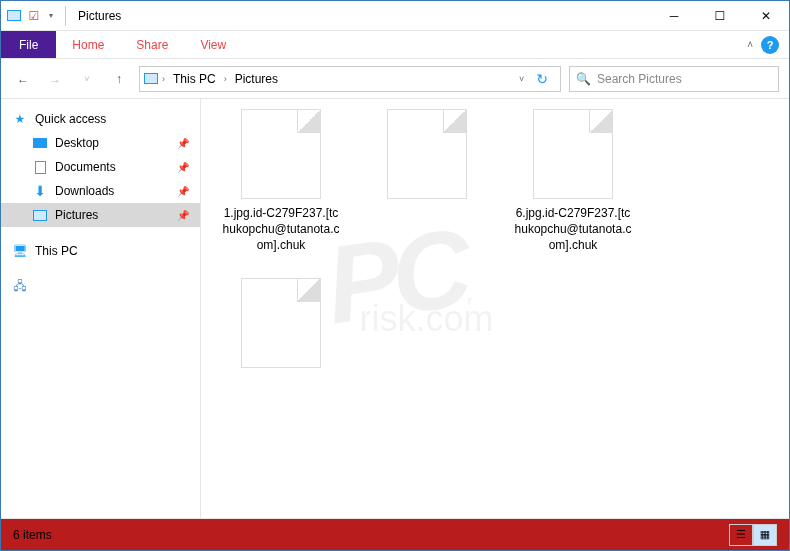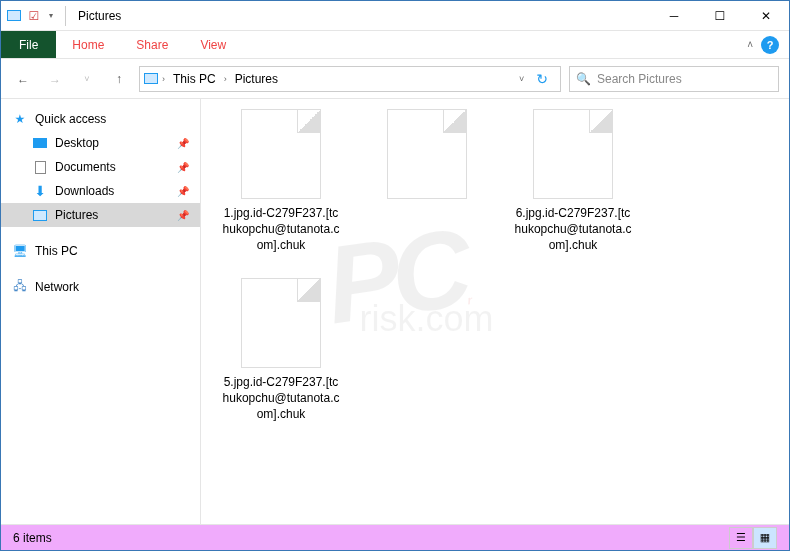--- a/index.html
+++ b/index.html
@@ -6,21 +6,21 @@
 body{background:#fff;width:790px;height:551px;border:1px solid #3977b5;position:relative;overflow:hidden}
 .titlebar{height:30px;display:flex;align-items:center;border-bottom:1px solid #e5e5e5}
 .tb-left{display:flex;align-items:center;padding:0 4px;gap:2px}
 .tb-icon{width:18px;height:18px;display:flex;align-items:center;justify-content:center}
 .qat-dd{width:12px;color:#666;font-size:8px;padding:0 4px}
 .tb-sep{width:1px;height:20px;background:#ccc;margin:0 6px}
 .tb-title{padding-left:4px;color:#000}
 .tb-ctrl{margin-left:auto;display:flex}
 .tb-btn{width:46px;height:30px;display:flex;align-items:center;justify-content:center;color:#000}
 .ribbon-tabs{height:28px;display:flex;align-items:stretch;border-bottom:1px solid #e5e5e5}
-.file-tab{background:#14532d;color:#fff;padding:4px 18px;display:flex;align-items:center}
+.file-tab{background:#4c1d95;color:#fff;padding:4px 18px;display:flex;align-items:center}
 .rt{padding:0 16px;display:flex;align-items:center;color:#ef4444}
 .rt-help{margin-left:auto;display:flex;align-items:center;gap:8px;padding-right:10px}
 .help-q{width:18px;height:18px;border-radius:50%;background:#1e9bf0;color:#fff;display:flex;align-items:center;justify-content:center;font-size:11px;font-weight:bold}
 .addr{height:40px;display:flex;align-items:center;padding:0 10px;gap:8px;border-bottom:1px solid #e5e5e5}
 .nav-btn{width:24px;height:24px;display:flex;align-items:center;justify-content:center;color:#555}
 .nav-btn.dis{color:#bbb}
 .addr-box{flex:1;height:26px;border:1px solid #ccc;display:flex;align-items:center;padding:0 4px;gap:4px}
 .crumb{padding:2px 4px}
 .crumb-sep{color:#666;font-size:9px}
 .addr-dd{margin-left:auto;padding:0 6px;color:#666;font-size:9px}
@@ -34,21 +34,21 @@
 .nav-item .ico{width:18px;height:18px;display:flex;align-items:center;justify-content:center}
 .nav-item .lbl{flex:1}
 .pin{color:#999;font-size:10px}
 .indent{padding-left:30px}
 .content{flex:1;padding:10px 20px;overflow:auto}
 .grid{display:flex;flex-wrap:wrap;gap:24px 26px}
 .file{width:120px;display:flex;flex-direction:column;align-items:center;text-align:center}
 .file-icon{width:80px;height:90px;background:#fff;border:1px solid #ddd;position:relative;margin-bottom:6px}
 .file-icon::before{content:"";position:absolute;top:0;right:0;width:22px;height:22px;background:linear-gradient(135deg,#fff 50%,#ddd 50%);border-left:1px solid #ddd;border-bottom:1px solid #ddd}
 .file-name{word-break:break-all;font-size:12px;line-height:1.35;color:#000}
-.status{position:absolute;bottom:0;left:0;right:0;height:26px;border-top:1px solid #e5e5e5;display:flex;align-items:center;padding:0 12px;background:#f0abfc}
+.status{position:absolute;bottom:0;left:0;right:0;height:32px;border-top:1px solid #e5e5e5;display:flex;align-items:center;padding:0 12px;background:#b91c1c}
 .status-r{margin-left:auto;display:flex;gap:0}
 .view-btn{width:24px;height:22px;border:1px solid #ccc;display:flex;align-items:center;justify-content:center;font-size:11px}
 .view-btn.act{background:#cce5ff}
 
 .ic-star{color:#1e9bf0}
 .ic-desk{width:14px;height:10px;background:#1e9bf0}
 .ic-doc{width:11px;height:13px;border:1px solid #888;background:#fff}
 .ic-dl{color:#1e9bf0;font-size:14px}
 .ic-pic{width:14px;height:11px;border:1px solid #1e9bf0;background:#cfe9ff}
 .ic-pc{color:#1e9bf0}
@@ -144,41 +144,39 @@
     </div>
     <div class="nav-group">
       <div class="nav-item">
         <span class="ico ic-pc">🖥</span>
         <span class="lbl">This PC</span>
       </div>
     </div>
     <div class="nav-group">
       <div class="nav-item">
         <span class="ico ic-net">🖧</span>
-        <span class="lbl">Network</span>
       </div>
     </div>
   </div>
 
   <div class="content">
     <div class="grid" id="grid">
         <div class="file">
           <div class="file-icon"></div>
           <div class="file-name">1.jpg.id-C279F237.[tchukopchu@tutanota.com].chuk</div>
         </div>
         <div class="file">
           <div class="file-icon"></div>
         </div>
         <div class="file">
           <div class="file-icon"></div>
           <div class="file-name">6.jpg.id-C279F237.[tchukopchu@tutanota.com].chuk</div>
         </div>
         <div class="file">
           <div class="file-icon"></div>
-          <div class="file-name">5.jpg.id-C279F237.[tchukopchu@tutanota.com].chuk</div>
         </div>
       </div>
   </div>
 </div>
 
 <div class="watermark">PC<span class="r">r</span></div>
 <div class="wm2">risk.com</div>
 
 <div class="status">
   <span>6 items</span>

